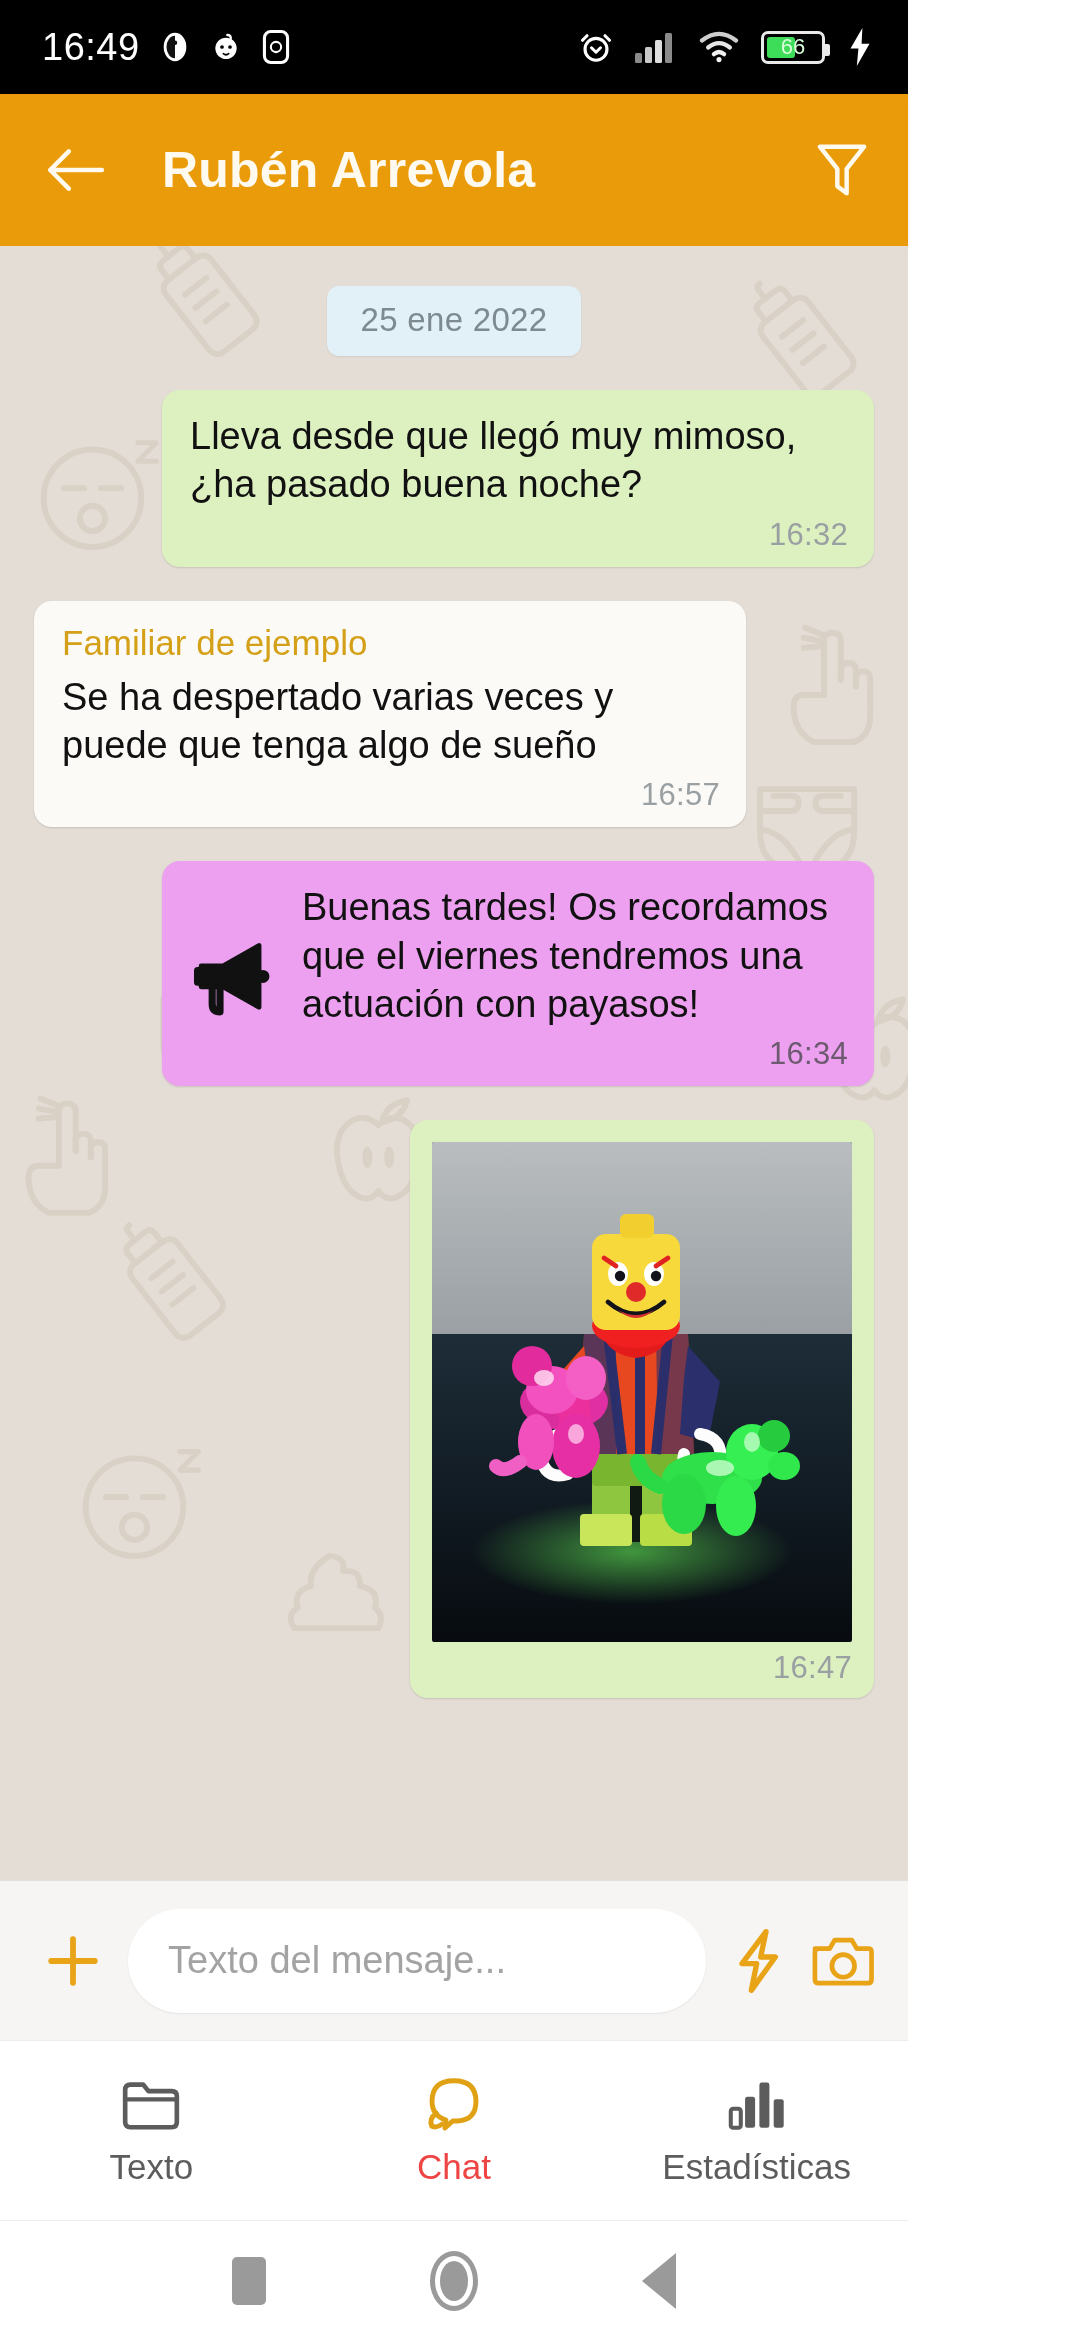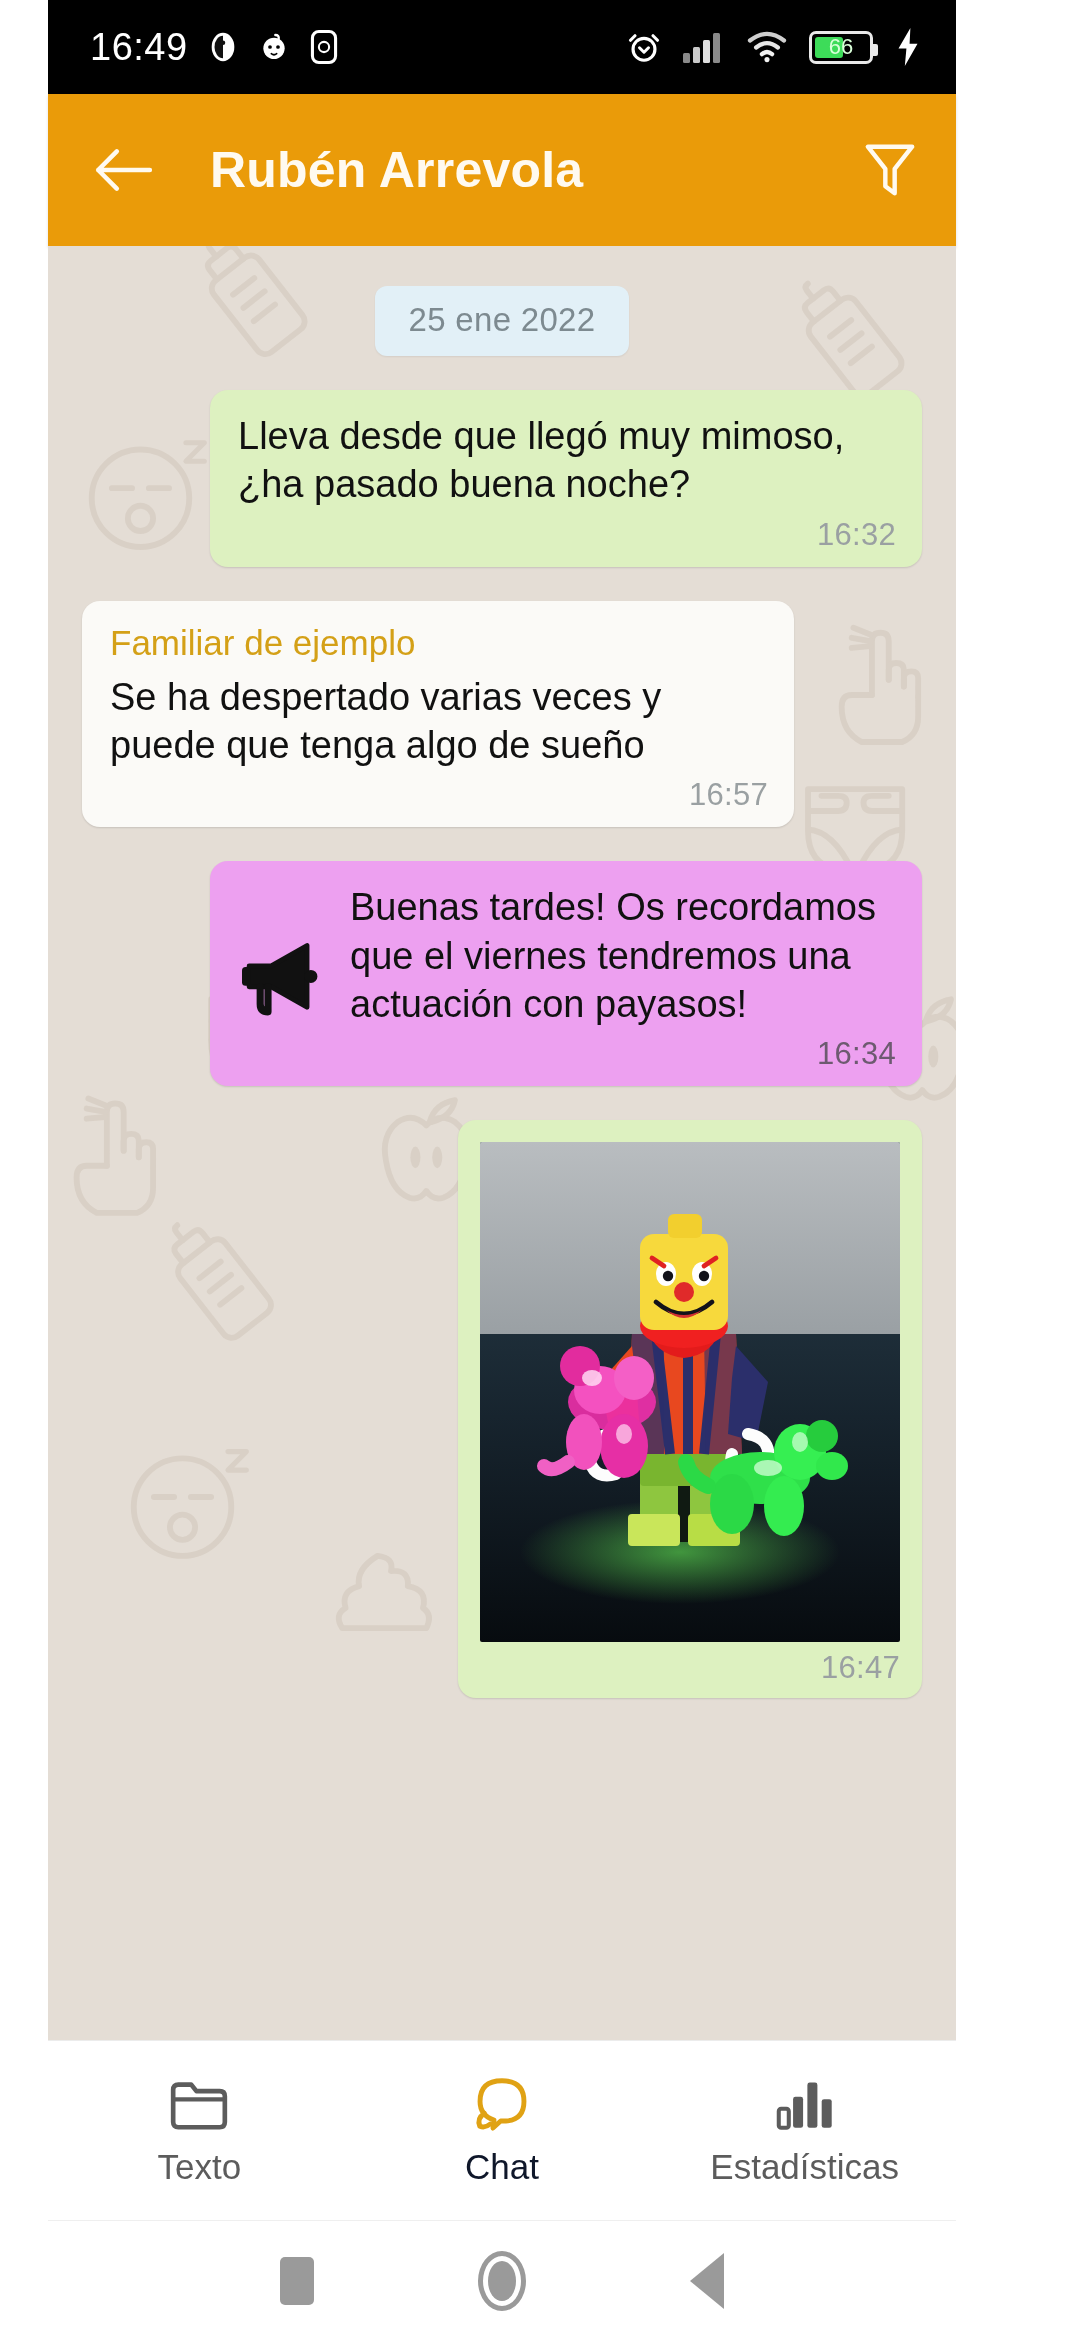--- a/index.html
+++ b/index.html
@@ -7,21 +7,20 @@
     width: 1080px; height: 2340px;
     background: #ffffff;
     font-family: "Liberation Sans", sans-serif;
     overflow: hidden;
   }
   #phone {
     position: relative;
     width: 908px; height: 2340px;
     display: flex; flex-direction: column;
     background: #ffffff;
-    margin-left: 48px;
   }
 
   
   .statusbar {
     height: 94px;
     background: #000000;
     display: flex; align-items: center;
     padding: 0 34px 0 42px;
     flex: 0 0 auto;
   }
@@ -160,21 +159,21 @@
     background: #ffffff;
     display: flex; align-items: center;
     border-top: 1px solid #ececec;
   }
   .navitem {
     flex: 1 1 0; height: 100%;
     display: flex; flex-direction: column;
     align-items: center; justify-content: center; gap: 14px;
   }
   .navlabel { font-size: 35px; color: #5c5c5c; }
-  .navitem.active .navlabel { color: #0f172a; }
+  .navitem.active .navlabel { color: #ef4444; }
 
   
   .sysnav {
     flex: 0 0 auto;
     height: 120px;
     background: #ffffff;
     display: flex; align-items: center; justify-content: space-around;
     border-top: 1px solid #efefef;
     padding: 0 150px;
   }
@@ -444,20 +443,35 @@
             </g>
             <rect x="0" y="0" width="210" height="250" fill="none" stroke="#000" stroke-width="0"></rect>
           </svg>
           <span class="time">16:47</span>
         </div>
       </div>
 
     </div>
   </div>
 
+  <div class="inputbar">
+    <svg width="58" height="58" viewBox="0 0 24 24">
+      <path d="M12 3 L12 21 M3 12 L21 12" stroke="#e8a317" stroke-width="2.4" stroke-linecap="round"></path>
+    </svg>
+    <div class="textfield">
+      <span class="textfield-ph">Texto del mensaje...</span>
+    </div>
+    <svg width="52" height="64" viewBox="0 0 18 24">
+      <path d="M12 1 L3 13 L8.5 13 L6.5 23 L15.5 10.5 L10 10.5 Z" fill="none" stroke="#e8a317" stroke-width="2" stroke-linejoin="round" stroke-linecap="round"></path>
+    </svg>
+    <svg width="64" height="58" viewBox="0 0 26 22">
+      <path d="M2 6 L8 6 L10 2.5 L17 2.5 L19 6 L24 6 Q25 6 25 7.5 L25 18.5 Q25 20 23.5 20 L3.5 20 Q2 20 2 18.5 L2 7.5 Q2 6 3.5 6 Z" fill="none" stroke="#e8a317" stroke-width="1.9" stroke-linejoin="round"></path>
+      <circle cx="13.5" cy="13" r="4.6" fill="none" stroke="#e8a317" stroke-width="1.9"></circle>
+    </svg>
+  </div>
 
   <div class="bottomnav">
 
     <div class="navitem">
       <svg width="62" height="58" viewBox="0 0 24 22">
         <path d="M2 5.5 Q2 3.5 4 3.5 L9 3.5 L11 6 L20 6 Q22 6 22 8 L22 18 Q22 20 20 20 L4 20 Q2 20 2 18 Z" fill="none" stroke="#5c5c5c" stroke-width="1.8" stroke-linejoin="round"></path>
         <path d="M2 9.2 L22 9.2" stroke="#5c5c5c" stroke-width="1.6"></path>
       </svg>
       <span class="navlabel">Texto</span>
     </div>

